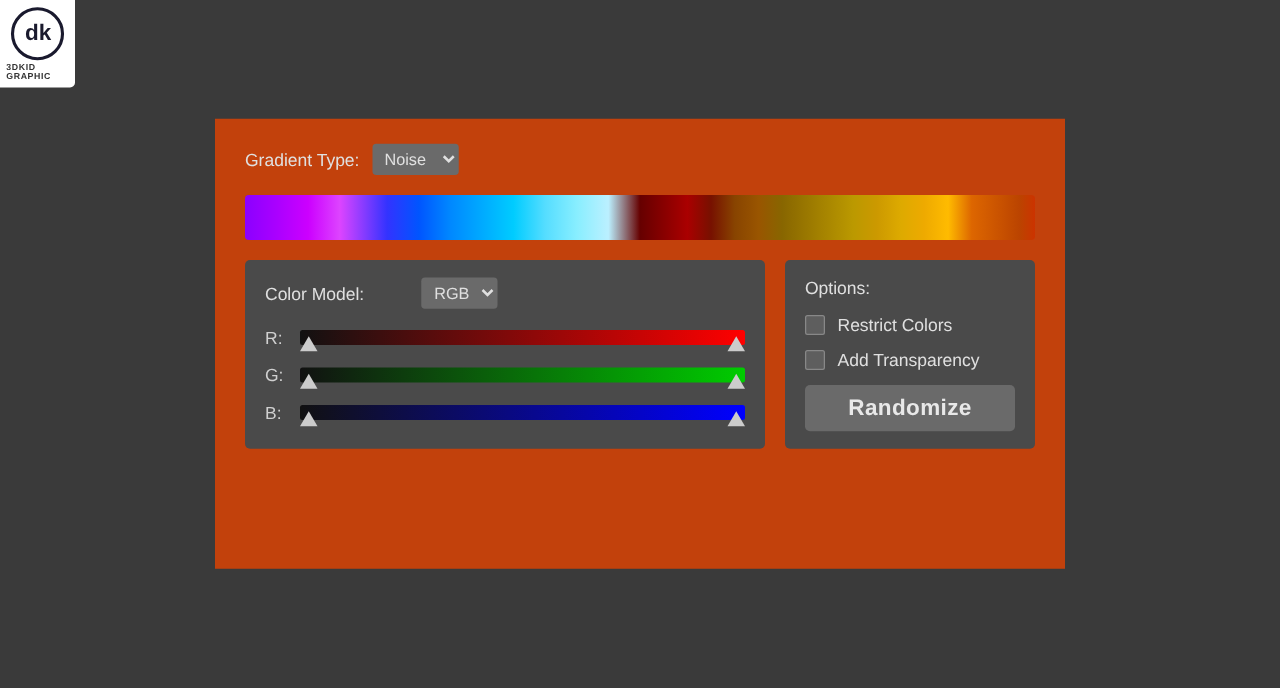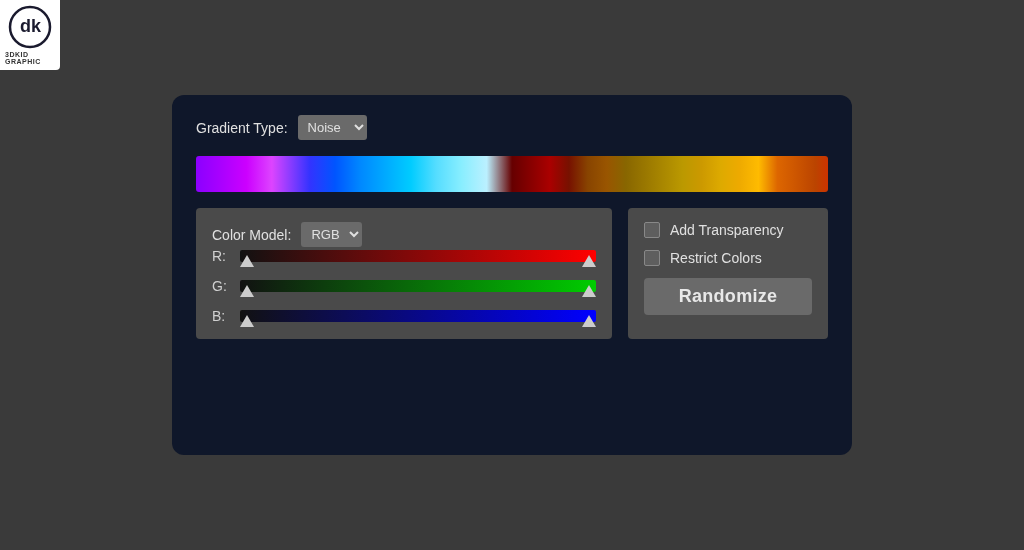--- a/index.html
+++ b/index.html
@@ -45,22 +45,22 @@
 
     .logo-text {
       font-size: 7px;
       color: #333;
       letter-spacing: 0.5px;
       margin-top: 2px;
       font-weight: bold;
     }
 
     .panel {
-      background: #0f172a;
-      border-radius: 12px;
+      background: #c2410c;
+      border-radius: 0;
       padding: 20px 24px 24px;
       width: 680px;
       min-height: 360px;
     }
 
     .row {
       display: flex;
       align-items: center;
       margin-bottom: 16px;
     }
@@ -137,20 +137,22 @@
     .color-model-box {
       background: #4a4a4a;
       border-radius: 4px;
       padding: 14px 16px;
       flex: 1;
     }
 
     .color-model-header {
       display: flex;
       align-items: center;
+      margin-bottom: 14px;
+      gap: 36px;
     }
 
     .slider-row {
       display: flex;
       align-items: center;
       margin-bottom: 12px;
     }
 
     .slider-row:last-child {
       margin-bottom: 0;
@@ -329,28 +331,29 @@
             <div class="thumb-triangle"></div>
           </div>
           <div class="thumb-right">
             <div class="thumb-triangle"></div>
           </div>
         </div>
       </div>
     </div>
 
     <div class="options-box">
+      <div class="options-title">Options:</div>
+
+      <div class="option-row">
+        <div class="option-checkbox"></div>
+        <span class="option-label">Restrict Colors</span>
+      </div>
 
       <div class="option-row">
         <div class="option-checkbox"></div>
         <span class="option-label">Add Transparency</span>
       </div>
 
-      <div class="option-row">
-        <div class="option-checkbox"></div>
-        <span class="option-label">Restrict Colors</span>
-      </div>
-
       <button class="randomize-btn">Randomize</button>
     </div>
 
   </div>
 </div>
 
 </body></html>

